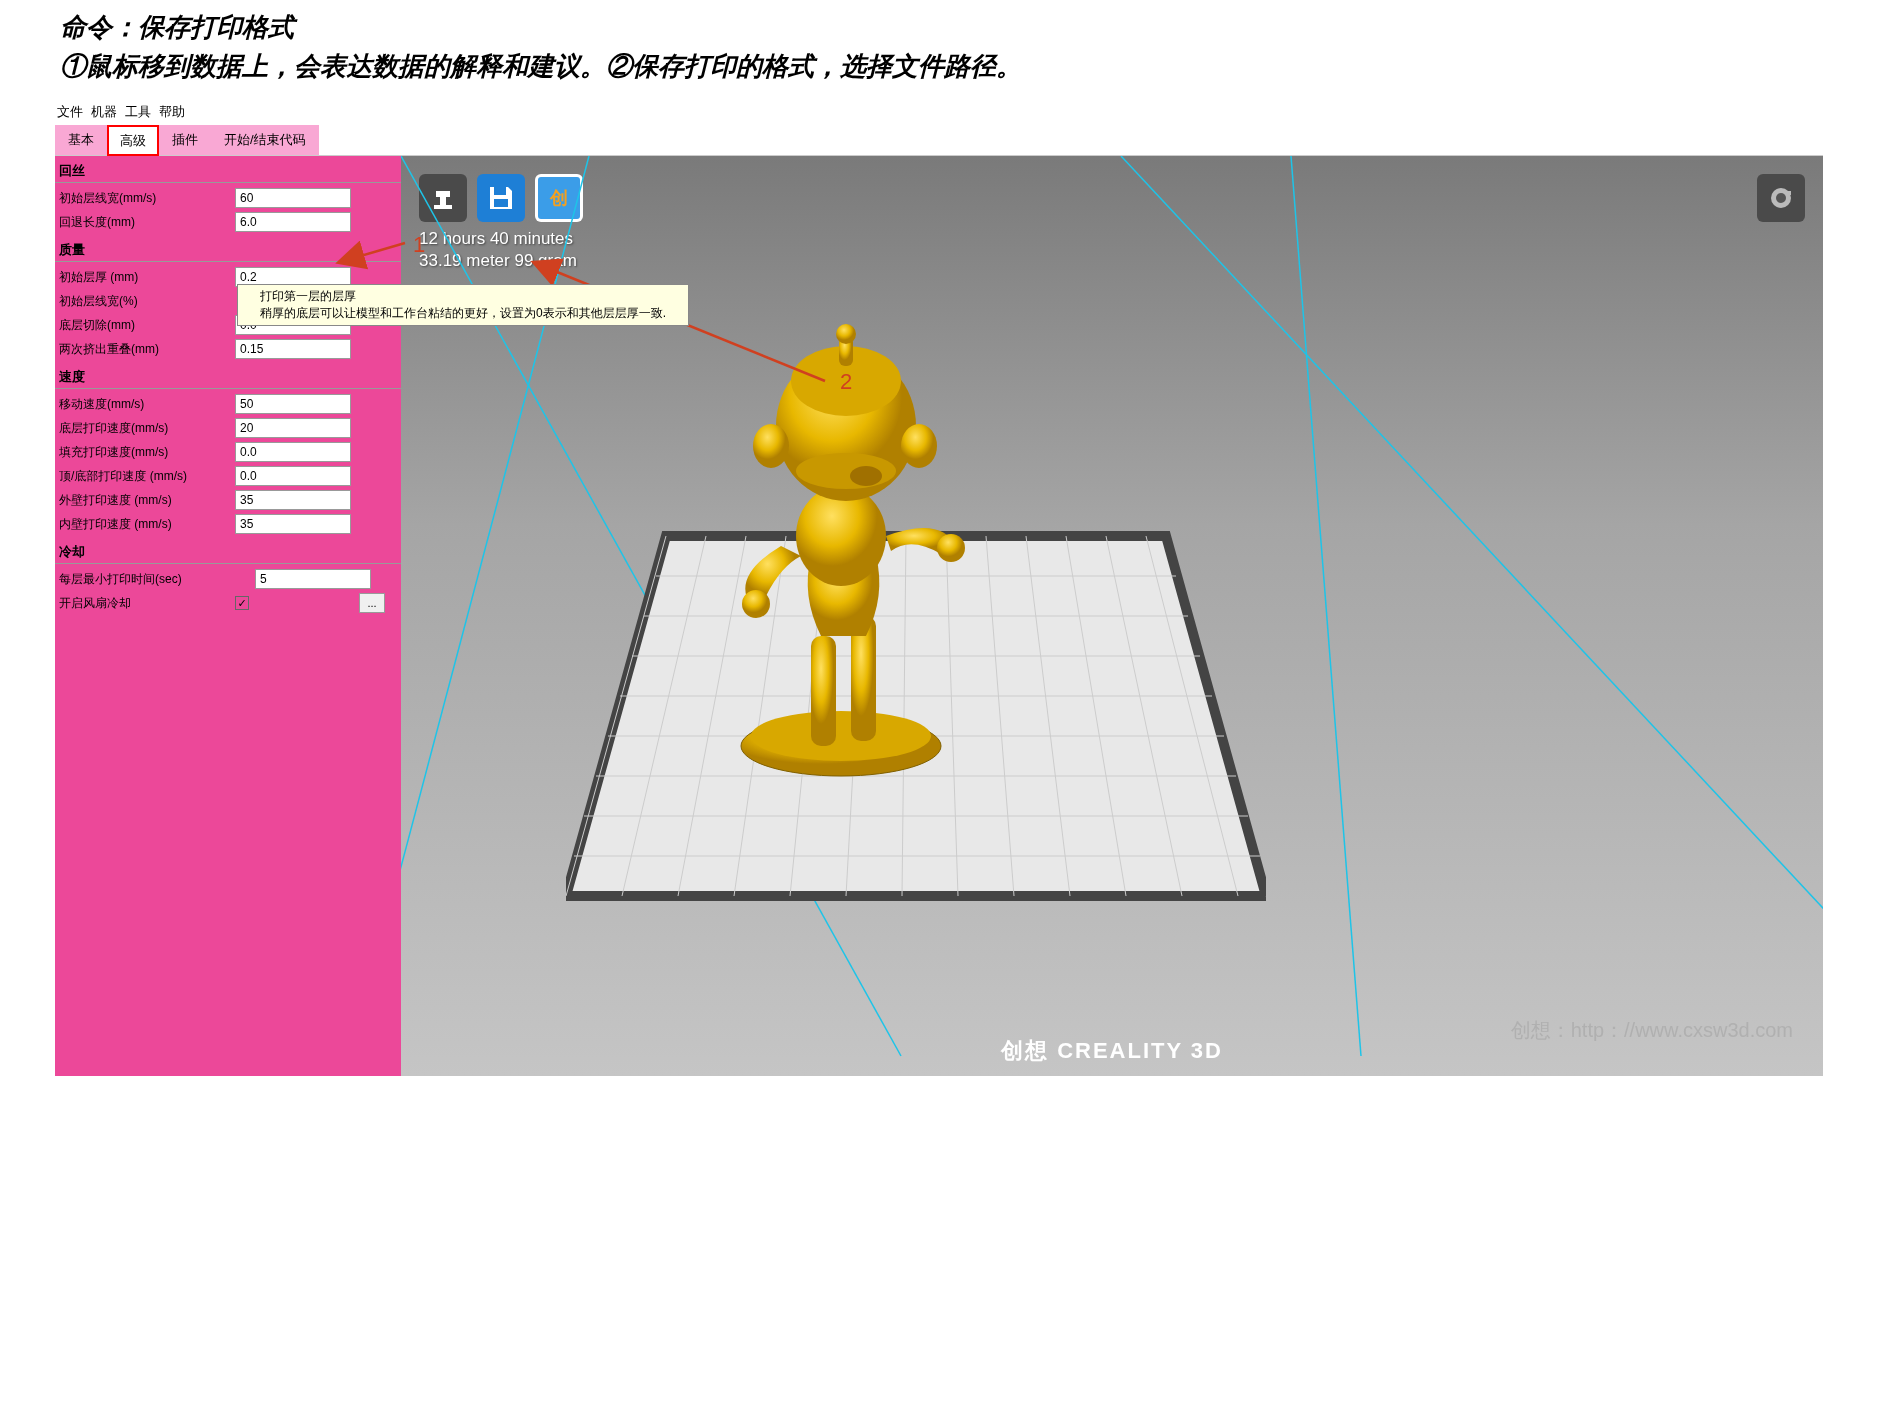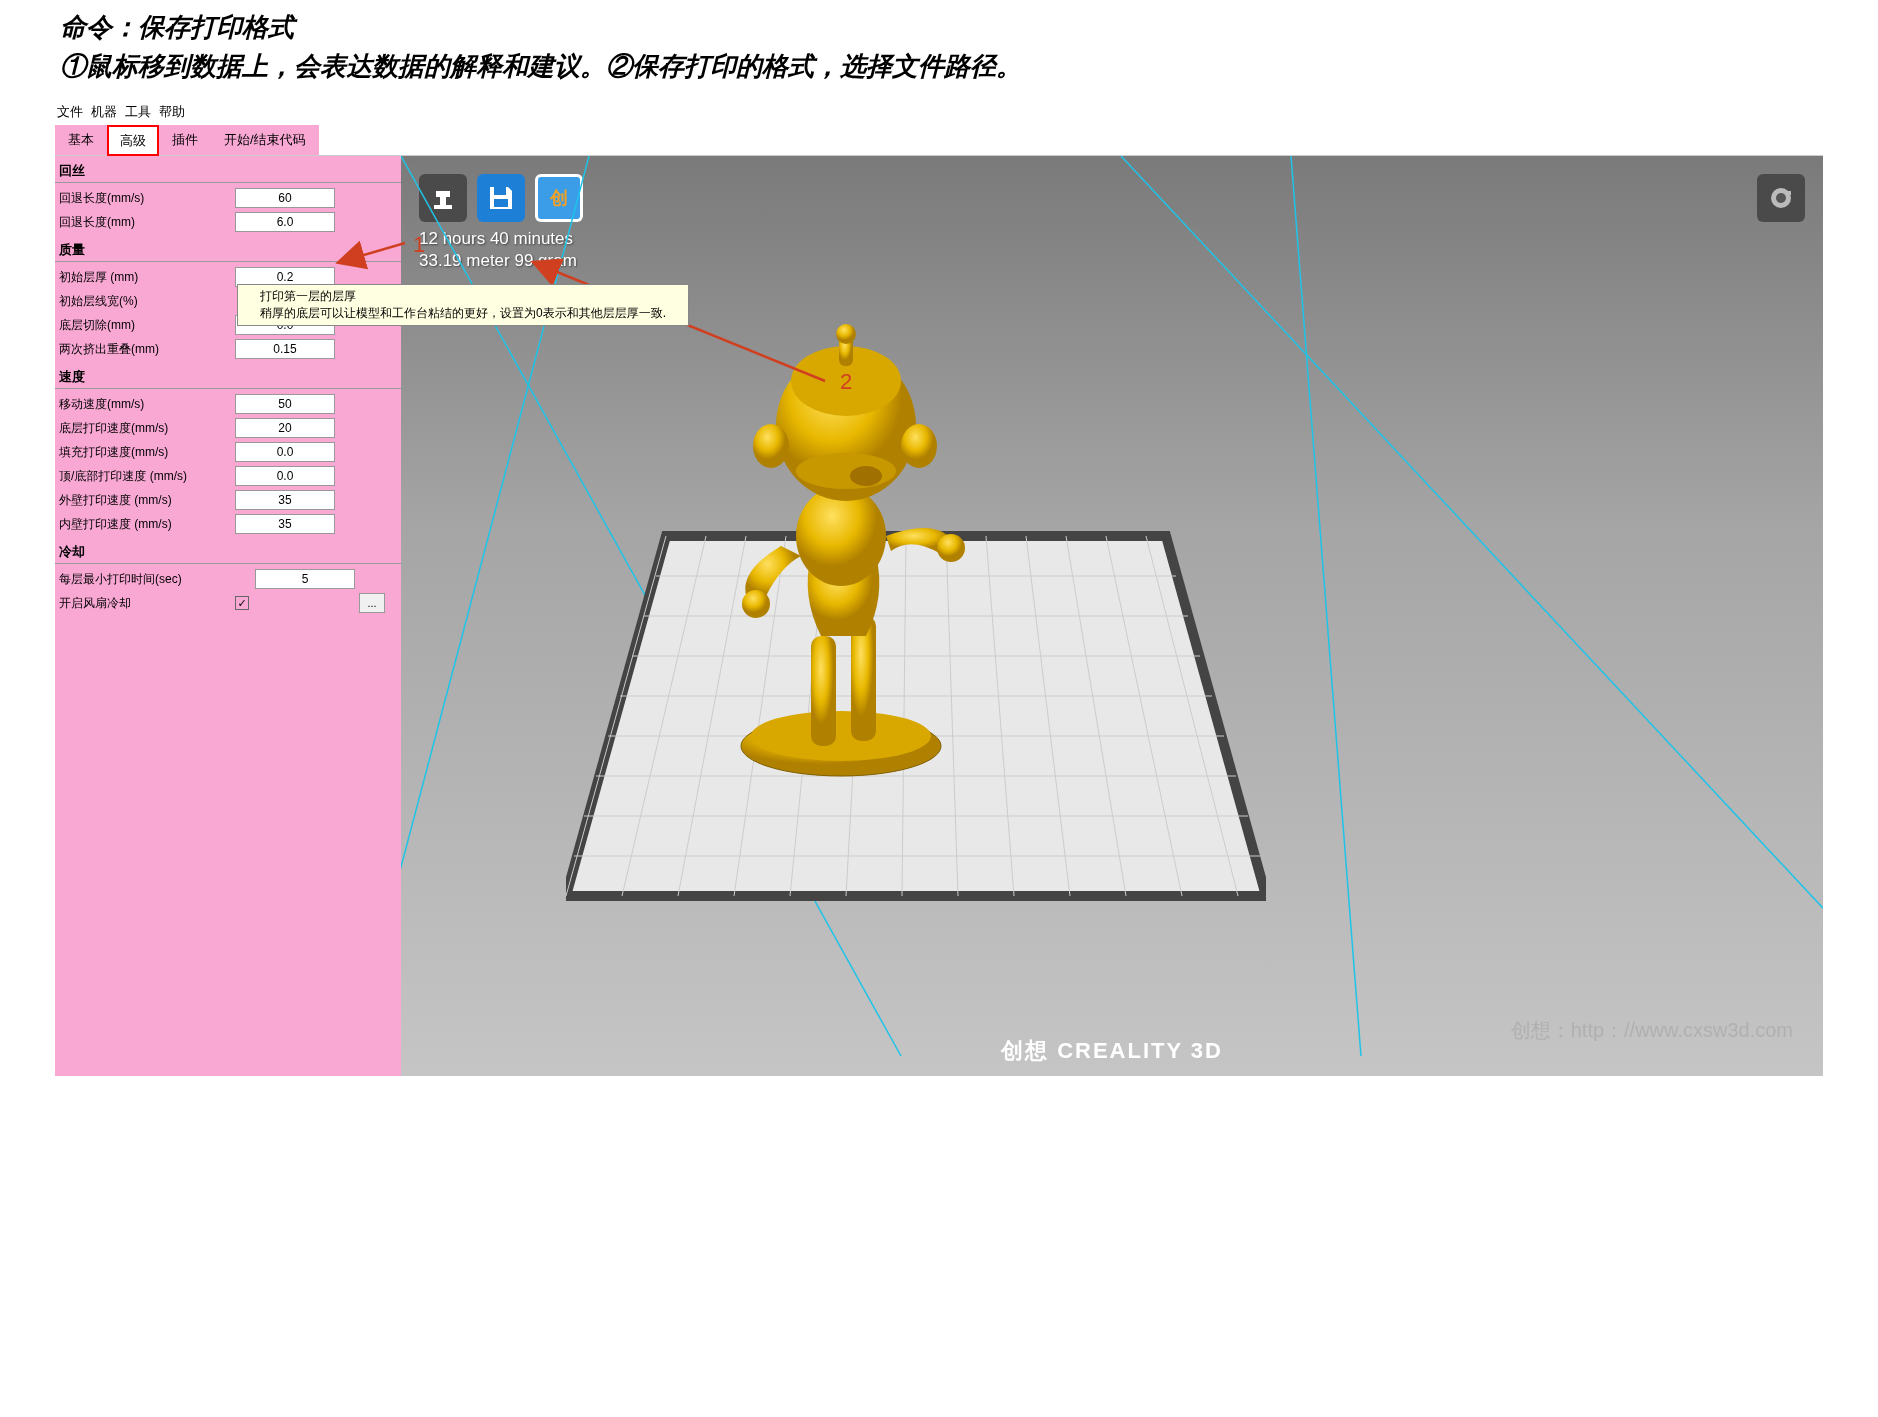--- a/index.html
+++ b/index.html
@@ -6,25 +6,25 @@
     body { font-family: "Microsoft YaHei", sans-serif; font-size: 12px; background: #fff; width: 1878px; height: 1417px; overflow: hidden; position: relative; }
     .header-text { padding: 8px 60px; font-size: 26px; font-weight: bold; line-height: 1.5; font-style: italic; }
     .app-container { position: relative; margin: 5px 55px 0 55px; height: 960px; }
     .menubar { display: flex; gap: 8px; padding: 4px 2px; font-size: 13px; }
     .menuitem { cursor: pointer; }
     .tabbar { display: flex; border-bottom: 1px solid #ccc; }
     .tab { padding: 5px 12px; font-size: 13px; border: 1px solid transparent; cursor: pointer; background: #f9a8d4; }
     .tab.active { background: #fff; border: 1px solid #ccc; border-bottom: 1px solid #fff; margin-bottom: -1px; border-top: 2px solid #e08030; }
     .tab.highlight-red { outline: 2px solid red; outline-offset: -2px; }
     .main-area { display: flex; height: 920px; }
-    .sidebar { width: 346px; background: #f9a8d4; padding: 0; overflow: visible; }
+    .sidebar { width: 346px; background: #ec4899; padding: 0; overflow: visible; }
     .section-title { font-weight: bold; padding: 6px 4px 2px 4px; font-size: 13px; border-bottom: 1px solid #999; margin-bottom: 4px; }
     .field-row { display: flex; align-items: center; margin: 2px 0; height: 22px; }
     .field-label { width: 180px; padding-left: 4px; font-size: 12px; }
-    .field-input { border: 1px solid #999; padding: 1px 4px; font-size: 12px; height: 20px; width: 100px; text-align: center; }
+    .field-input { border: 1px solid #999; padding: 1px 4px; font-size: 12px; height: 20px; width: 116px; }
     .ellipsis-btn { border: 1px solid #999; width: 26px; height: 20px; font-size: 11px; margin-left: 10px; background: #f0f0f0; cursor: pointer; }
     .viewport { flex: 1; position: relative; background: linear-gradient(180deg, #7a7a7a 0%, #a5a5a5 40%, #c5c5c5 100%); }
     .toolbar-icons { position: absolute; top: 18px; left: 18px; display: flex; gap: 10px; }
     .icon-btn { width: 48px; height: 48px; background: #4a4a4a; border-radius: 6px; display: flex; align-items: center; justify-content: center; color: #fff; cursor: pointer; }
     .icon-btn.save { background: #1e7fd6; }
     .icon-btn.logo { background: #fff; padding: 3px; }
     .camera-icon { position: absolute; top: 18px; right: 18px; width: 48px; height: 48px; background: #4a4a4a; border-radius: 6px; display: flex; align-items: center; justify-content: center; color: #ddd; cursor: pointer; }
     .print-info { position: absolute; top: 72px; left: 18px; color: #fff; font-size: 17px; line-height: 1.3; text-shadow: 1px 1px 2px rgba(0,0,0,0.5); }
     .build-plate { position: absolute; top: 360px; left: 165px; width: 700px; height: 420px; }
     .tooltip { position: absolute; background: #ffffe1; border: 1px solid #888; padding: 3px 22px; font-size: 12px; z-index: 100; white-space: nowrap; }
@@ -55,21 +55,21 @@
     <div class="tab">基本</div>
     <div class="tab active highlight-red">高级</div>
     <div class="tab">插件</div>
     <div class="tab">开始/结束代码</div>
   </div>
   <div class="main-area">
     <div class="sidebar">
 
       <div class="section-title">回丝</div>
       <div class="field-row">
-        <span class="field-label">回退长度(mm/s)</span>
+        <span class="field-label">初始层线宽(mm/s)</span>
         <input class="field-input" value="60" style="">
       </div>
       <div class="field-row">
         <span class="field-label">回退长度(mm)</span>
         <input class="field-input" value="6.0" style="">
       </div>
 
       <div class="section-title">质量</div>
       <div class="field-row">
         <span class="field-label">初始层厚 (mm)</span>

